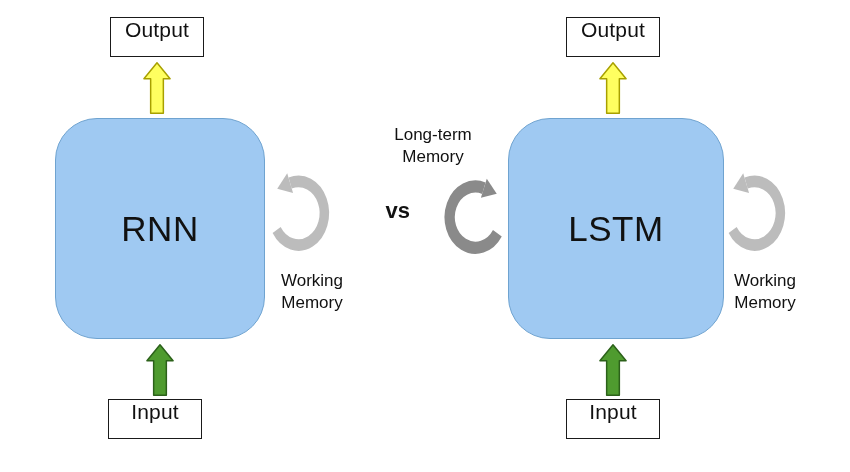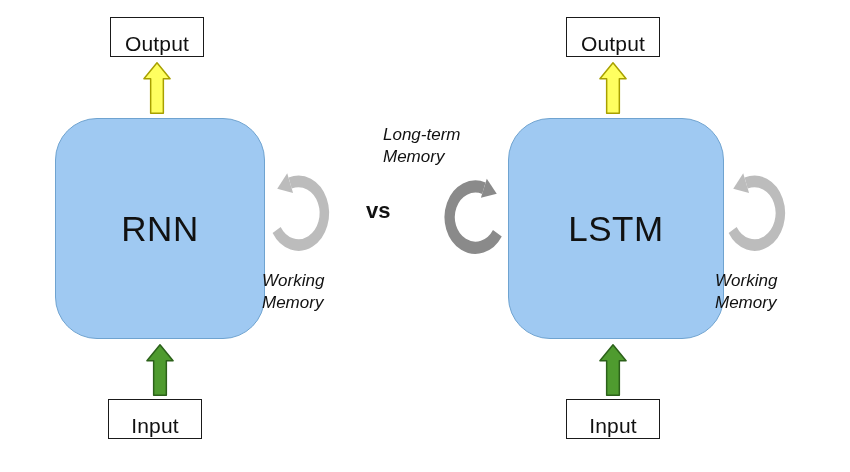--- a/index.html
+++ b/index.html
@@ -3,38 +3,38 @@
 <meta charset="utf-8">
 <style>
   html,body{margin:0;padding:0;background:#ffffff;}
   .canvas{
     position:relative;width:850px;height:472px;background:#ffffff;overflow:hidden;
     font-family:"Liberation Sans",sans-serif;color:var(--text,#111111);
   }
   .io-box{
     position:absolute;width:94px;height:40px;background:#ffffff;
     border:1.6px solid var(--box-border,#1a1a1a);
-    display:flex;align-items:flex-end;justify-content:center;
+    display:flex;align-items:flex-start;justify-content:center;
     font-size:21px;letter-spacing:.2px;box-sizing:border-box;
   }
   .block{
     position:absolute;width:210px;height:221px;border-radius:42px;
     background:var(--block-fill,#9fc9f2);
     border:1px solid var(--block-border,#6fa3d0);
     display:flex;align-items:center;justify-content:center;
     font-size:35px;letter-spacing:.5px;box-sizing:border-box;
   }
   .arrow-svg{position:absolute;}
   .loop-svg{position:absolute;}
   .loop-label{
-    position:absolute;width:100px;text-align:left;
-    font-size:17px;line-height:22px;font-style:italic;
+    position:absolute;width:100px;text-align:center;
+    font-size:17px;line-height:22px;
   }
   .vs-label{
-    position:absolute;left:366px;top:198px;width:44px;text-align:left;
+    position:absolute;left:366px;top:198px;width:44px;text-align:right;
     font-size:22px;font-weight:bold;
   }
 </style>
 </head>
 <body>
 
 <div class="canvas">
 
   <div class="io-box" style="left:110px;top:17px;">
     <span>Output</span>

